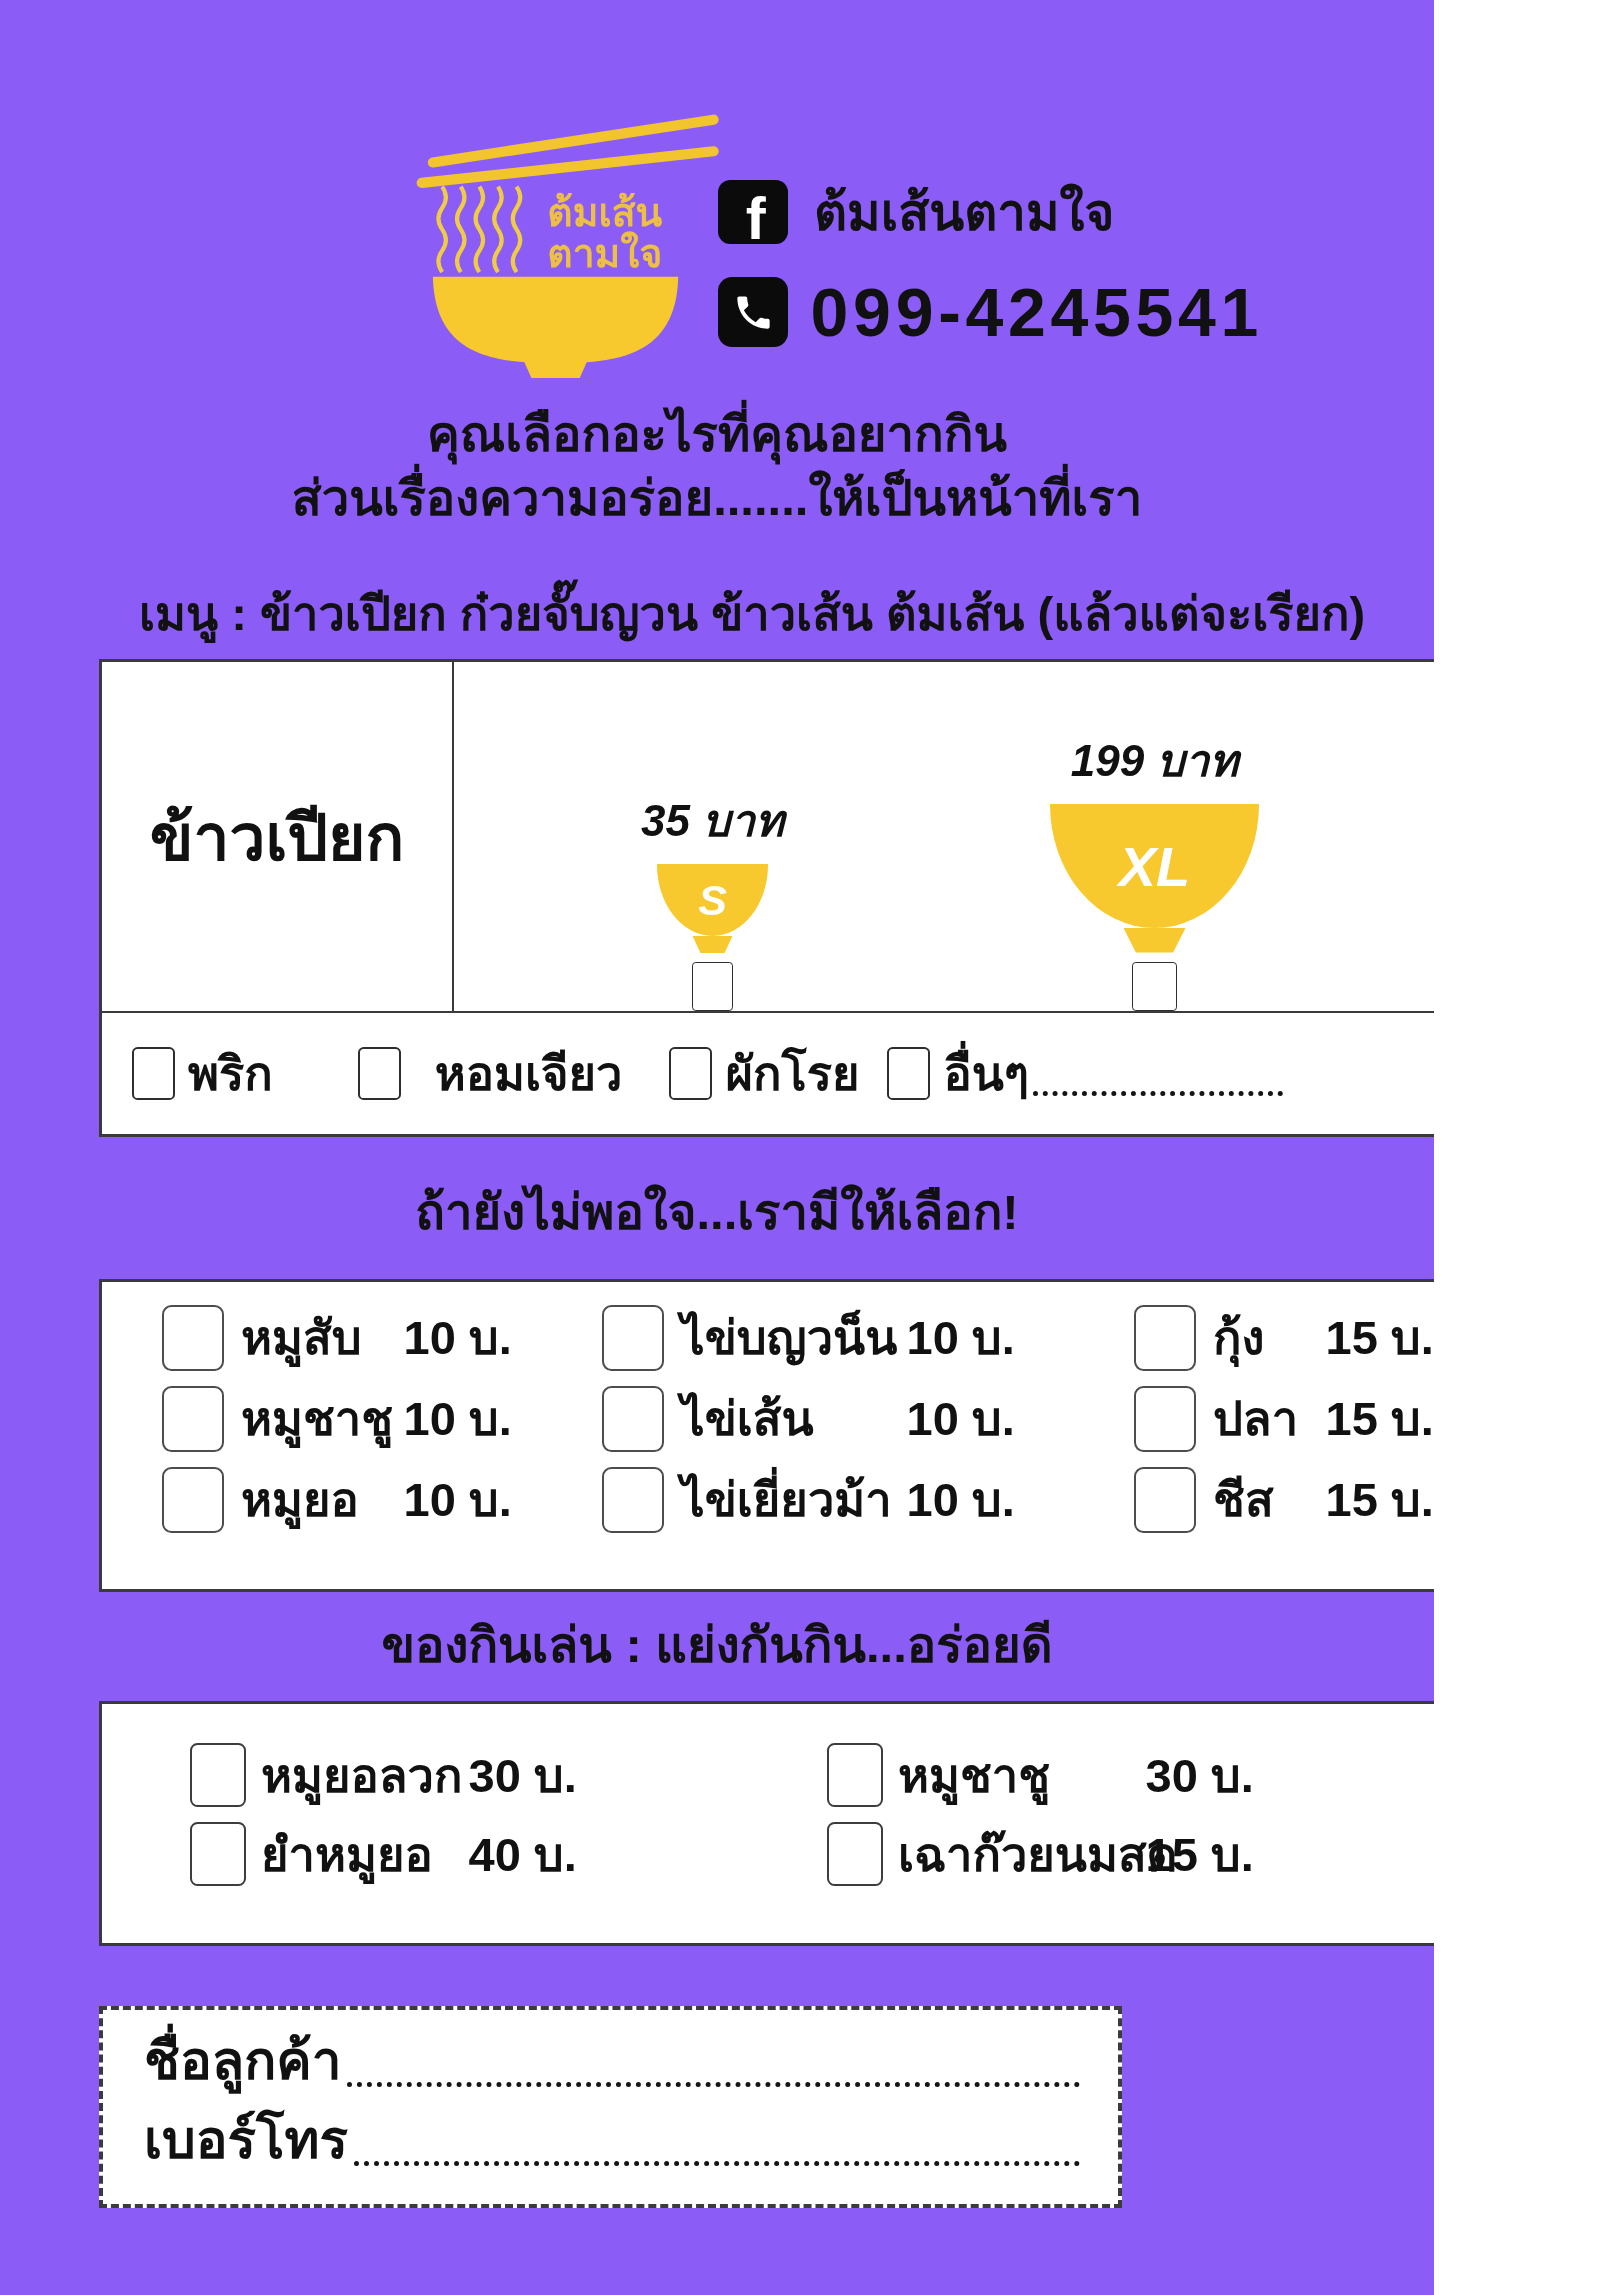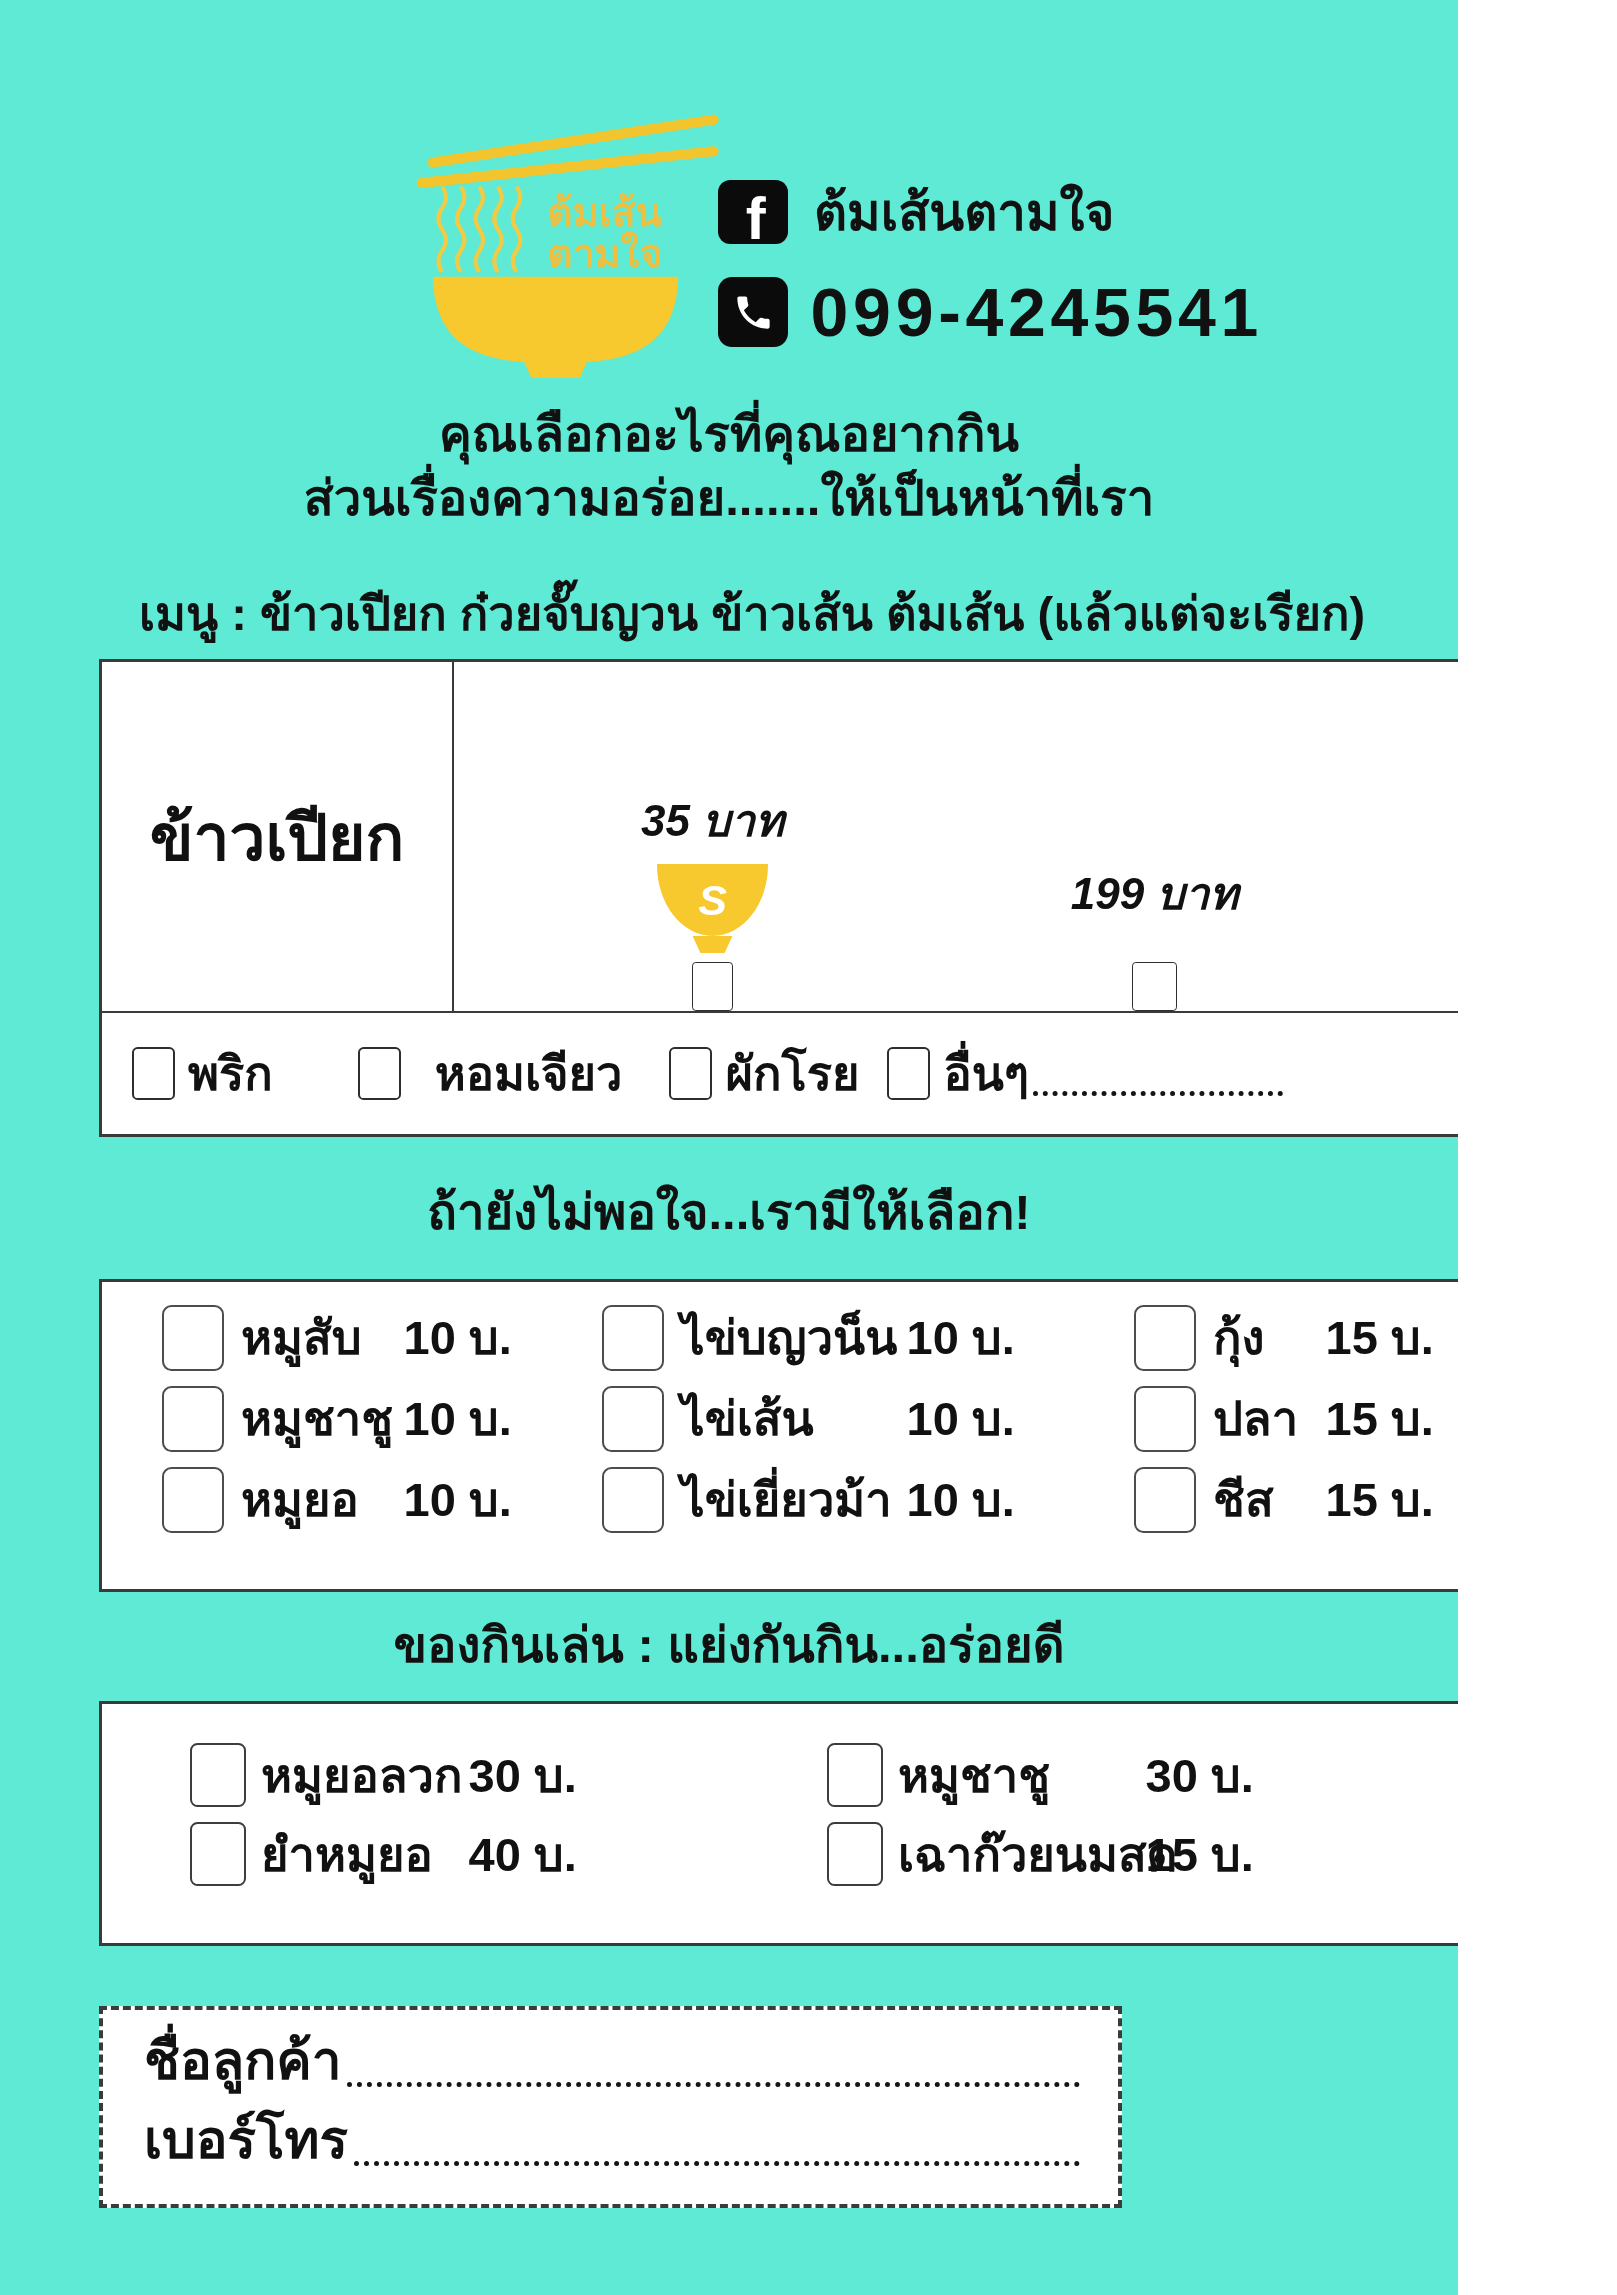--- a/index.html
+++ b/index.html
@@ -1,21 +1,21 @@
 <!DOCTYPE html>
 <html style="font-size:15px"><head>
 <meta charset="utf-8">
 <style>
   html,body{margin:0;padding:0;}
   body{
     width:1618px;height:2296px;background:#ffffff;
     font-family:"Liberation Sans","DejaVu Sans",sans-serif;
     color:#111;font-weight:700;
   }
-  .page{position:relative;width:1434px;height:2296px;overflow:hidden;background:#5eead4;padding-left:24px;}
+  .page{position:relative;width:1434px;height:2296px;overflow:hidden;background:#8b5cf6;}
 
   
   .logo{position:absolute;left:405px;top:75px;width:316px;height:305px;}
   .logo svg{width:100%;height:100%;display:block;}
   .logo text{font-family:"Liberation Sans","DejaVu Sans",sans-serif;font-weight:700;}
 
   .contact{position:absolute;left:718px;top:171px;}
   .contact-row{display:flex;align-items:center;margin-bottom:21px;}
   .sq-icon{width:70px;height:64px;background:#0b0b0b;border-radius:12.2px;
     display:flex;align-items:flex-end;justify-content:center;overflow:hidden;flex:0 0 auto;}
@@ -154,20 +154,23 @@
       <div class="sizes-cell">
         <div class="size-group size-s">
           <div class="size-price">35 บาท</div>
           <div class="bowl bowl-s">
             <span class="bowl-letter">S</span>
           </div>
           <div class="cb cb-size"></div>
         </div>
         <div class="size-group size-xl">
           <div class="size-price">199 บาท</div>
+          <div class="bowl bowl-xl">
+            <span class="bowl-letter">XL</span>
+          </div>
           <div class="cb cb-size"></div>
         </div>
       </div>
     </div>
     <div class="condiments">
       <div class="cond-group gap1">
         <div class="cb cb-cond"></div>
         <span class="cond-label">พริก</span>
       </div>
       <div class="cond-group gap2">

